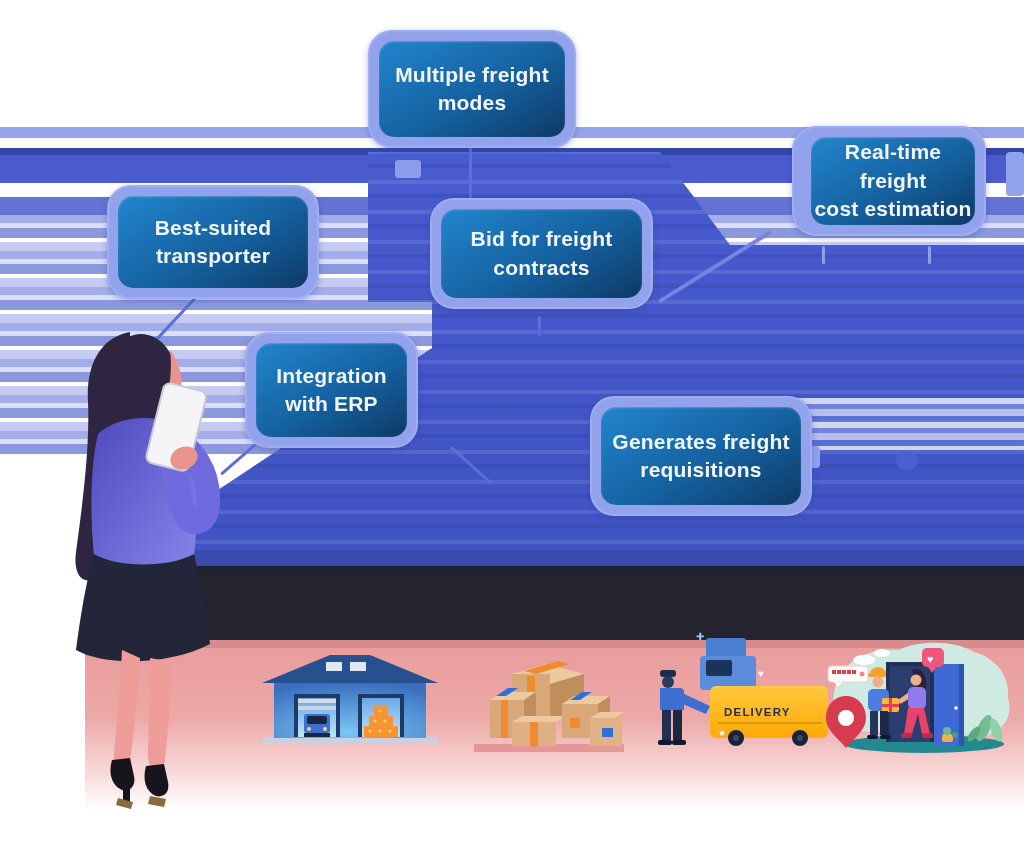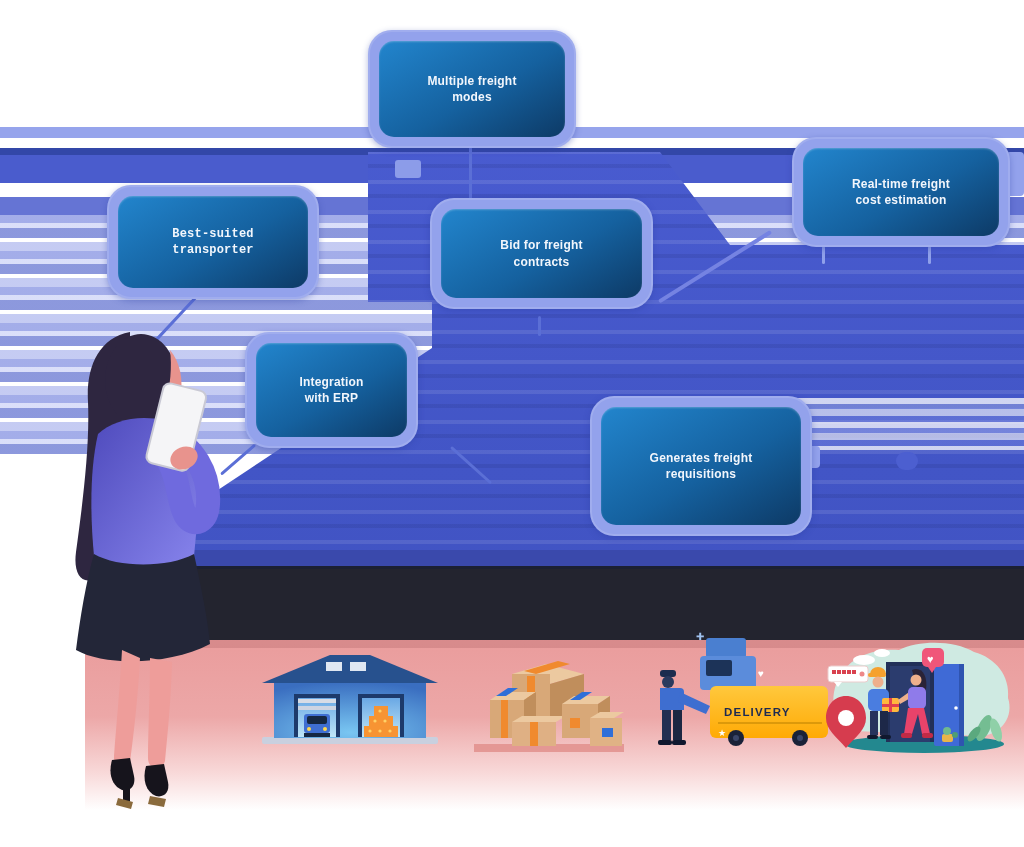--- a/index.html
+++ b/index.html
@@ -55,28 +55,28 @@
   .dot{left:896px;top:452px;width:22px;height:18px;border-radius:9px;background:#4c5fd0;z-index:6;}
 
   
   .fbox{position:absolute;z-index:10;border-radius:24px;background:#93a2ec;
         box-shadow:0 2px 6px rgba(40,60,160,0.35), inset 0 0 0 2px rgba(255,255,255,0.12);
         display:flex;align-items:center;justify-content:center;}
   .fbox-inner{width:calc(100% - 22px);height:calc(100% - 22px);border-radius:15px;
         background:linear-gradient(150deg,#2285cd 0%,#15619f 55%,#0d3a66 100%);
         display:flex;align-items:center;justify-content:center;
         box-shadow:inset 0 1px 2px rgba(255,255,255,0.25);}
-  .box-label{color:#f2f6fc;font-size:12px;font-weight:600;line-height:1.35;
+  .box-label{color:#f2f6fc;font-size:21px;font-weight:600;line-height:1.35;
         text-align:center;white-space:pre-line;letter-spacing:0.2px;}
   .b-multiple{left:368px;top:30px;width:208px;height:118px;}
-  .b-best{left:107px;top:185px;width:212px;height:114px;font-family:Liberation Mono, monospace;}
+  .b-best{left:107px;top:185px;width:212px;height:114px;}
   .b-bid{left:430px;top:198px;width:223px;height:111px;}
-  .b-realtime{left:792px;top:137px;width:218px;height:110px;}
+  .b-realtime{left:792px;top:126px;width:186px;height:110px;padding-left:8px;}
   .b-integration{left:245px;top:332px;width:173px;height:116px;}
-  .b-generates{left:590px;top:396px;width:222px;height:140px;}
+  .b-generates{left:590px;top:396px;width:222px;height:120px;}
 
   
   .illus{position:absolute;z-index:11;}
   .woman{left:38px;top:328px;z-index:12;}
 </style>
 </head>
 <body>
 
 <div id="canvas">
 

